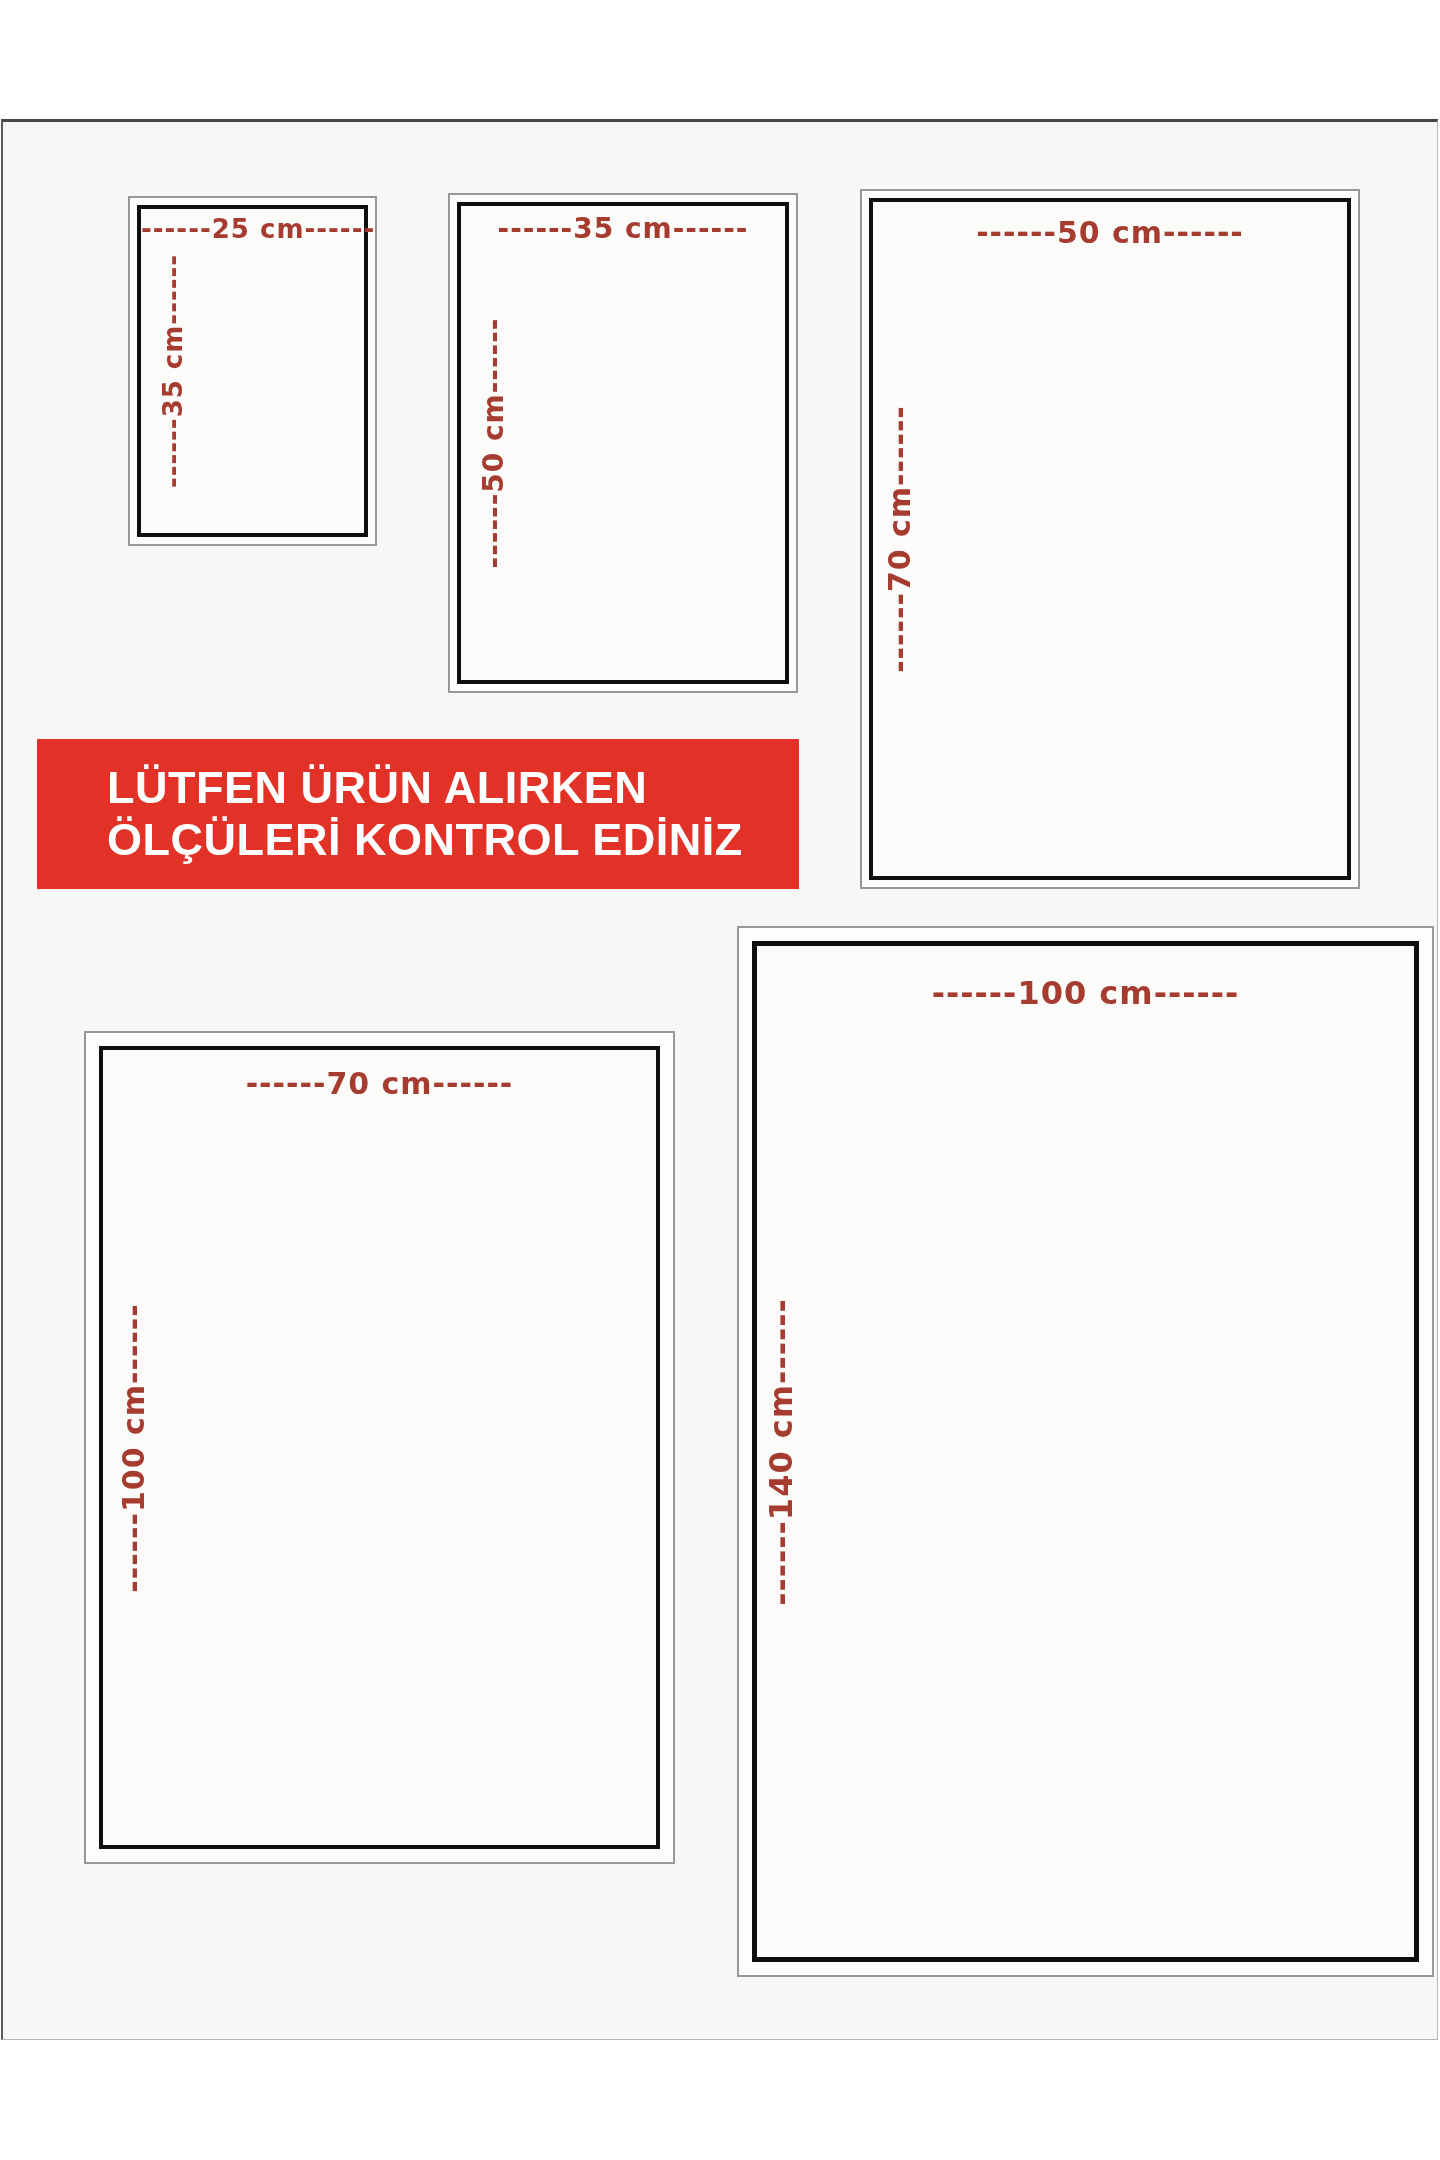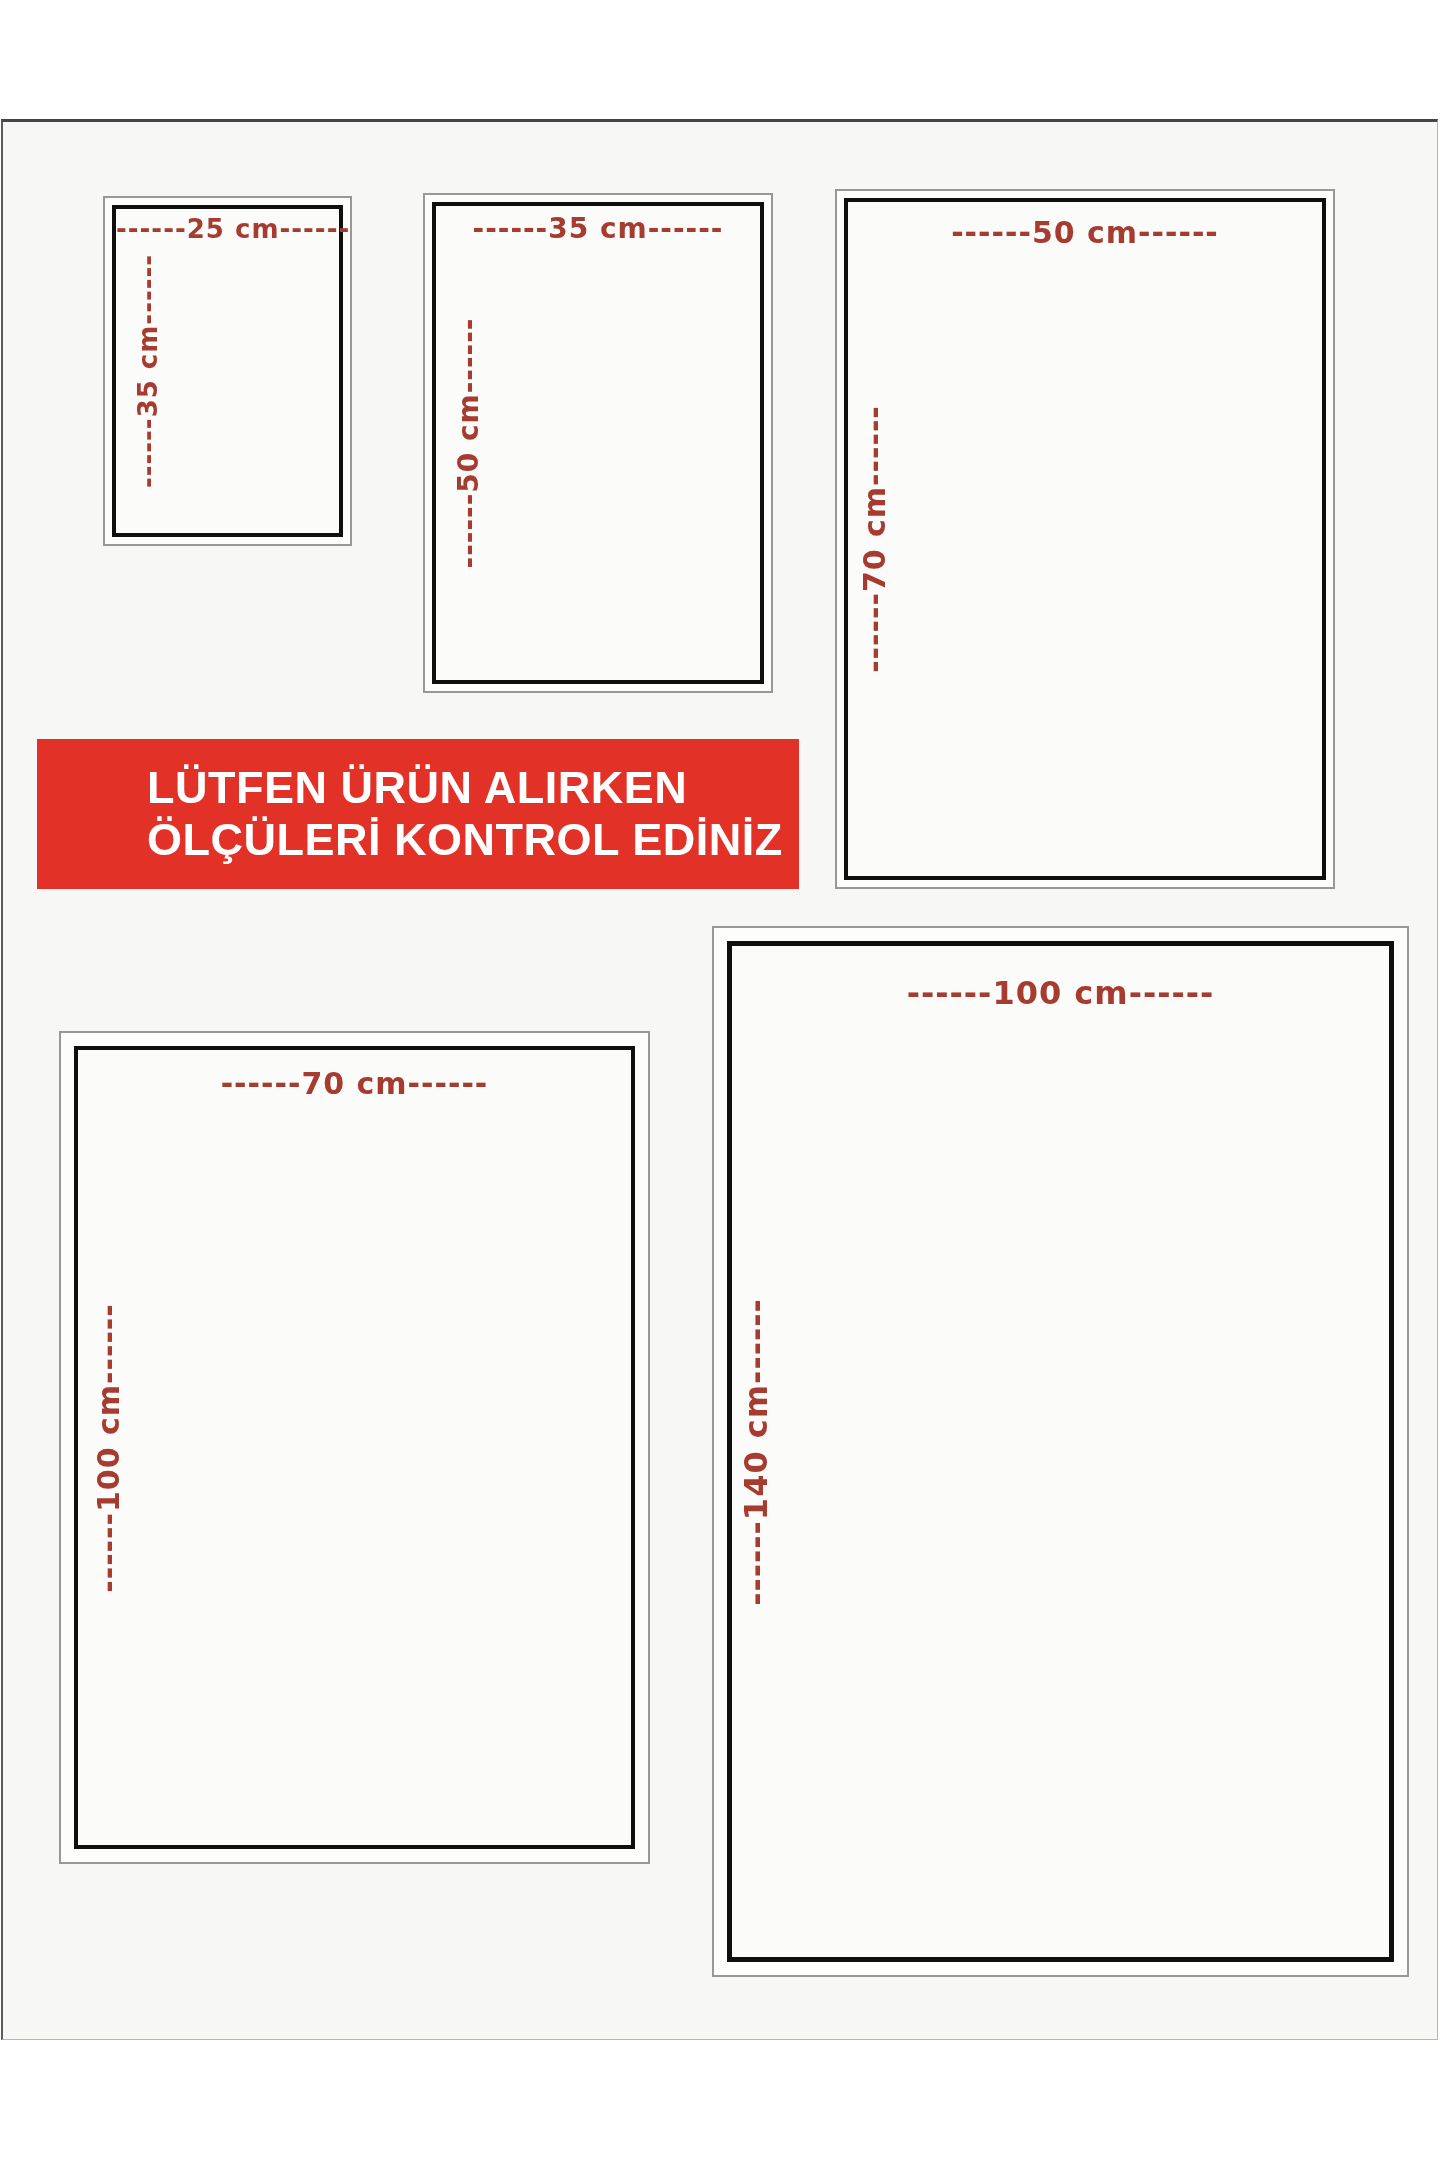--- a/index.html
+++ b/index.html
@@ -20,20 +20,21 @@
   .page{
     position:absolute;left:1px;top:119px;width:1437px;height:1921px;
     box-sizing:border-box;background:var(--page-bg);
     border-top:3px solid #454545;border-left:2px solid #5a5a5a;
     border-right:1px solid #b5b5b5;border-bottom:1px solid #b5b5b5;
   }
   
   .size-box{
     position:absolute;box-sizing:border-box;background:#fdfdfc;
     border:2px solid var(--outer-gray);
+    margin-left:25px;
   }
   .inner{
     position:absolute;box-sizing:border-box;background:#fbfbfa;
     border:4px solid var(--inner-black);
   }
   .small .inner{left:7px;top:7px;right:7px;bottom:7px;}
   .large .inner{left:13px;top:13px;right:13px;bottom:13px;padding-left:48px;}
   .b5 .inner{border-width:5px;}
   .w-label{
     position:absolute;left:0;right:0;text-align:center;
@@ -57,21 +58,21 @@
   .b4 .w-label{top:16px;font-size:30px;}
   .b4 .h-label{left:30px;font-size:30px;}
   .b5{left:709px;top:804px;width:697px;height:1051px;}
   .b5 .w-label{top:28px;font-size:32px;}
   .b5 .h-label{left:24px;font-size:32px;}
   
   .banner{
     position:absolute;left:34px;top:617px;width:762px;height:150px;
     box-sizing:border-box;background:var(--banner-red);color:var(--banner-text);
     display:flex;flex-direction:column;justify-content:center;
-    padding-left:110px;gap:4px;
+    padding-left:70px;gap:4px;
     font-family:"Liberation Sans","DejaVu Sans",sans-serif;
     font-weight:700;font-size:45px;line-height:48px;letter-spacing:0.5px;
   }
 </style>
 </head>
 <body>
 
 <div class="page">
 
   <div class="size-box small b1">

